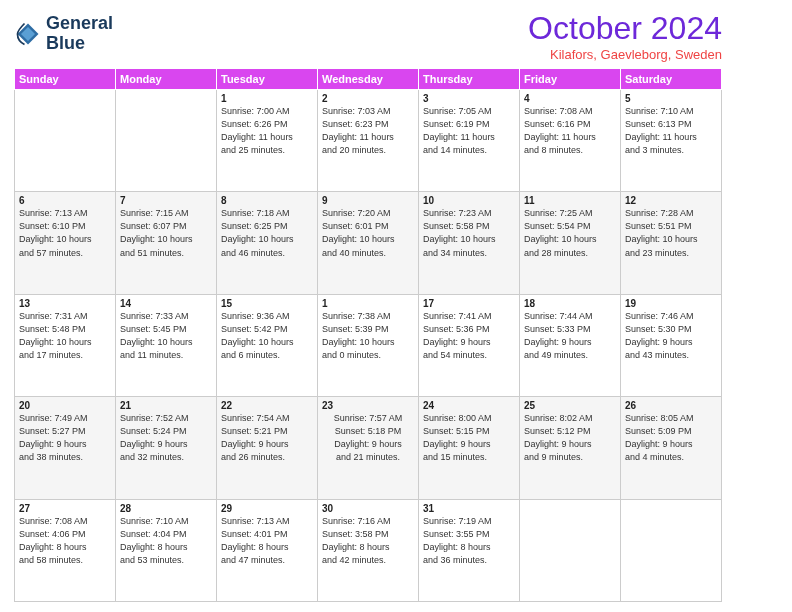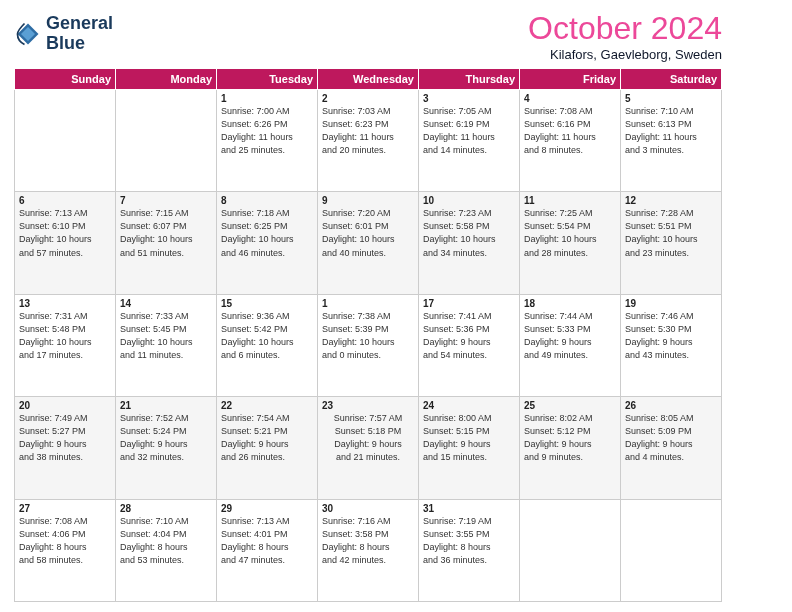--- a/index.html
+++ b/index.html
@@ -38,39 +38,39 @@
       width: 28px;
       height: 28px;
       margin-right: 4px;
     }
     .title-block {
       text-align: right;
     }
     .month-title {
       font-size: 32px;
       font-weight: normal;
-      color: #ec4899;
+      color: #6d28d9;
     }
     .subtitle {
       font-size: 13px;
-      color: #0f172a;
+      color: #ef4444;
     }
     .calendar-table {
       width: 100%;
       border-collapse: collapse;
       flex: 1;
       table-layout: fixed;
     }
     .calendar-table th {
-      background-color: #be185d;
+      background-color: #d946ef;
       color: #fff;
       font-size: 11px;
       font-weight: bold;
       padding: 4px 4px;
-      text-align: right;
+      text-align: left;
       border: 1px solid #fff;
     }
     .calendar-table td {
       vertical-align: top;
       border: 1px solid #ccc;
       padding: 3px 4px;
       font-size: 9.5px;
       color: #222;
       height: 78px;
       background: #fff;

